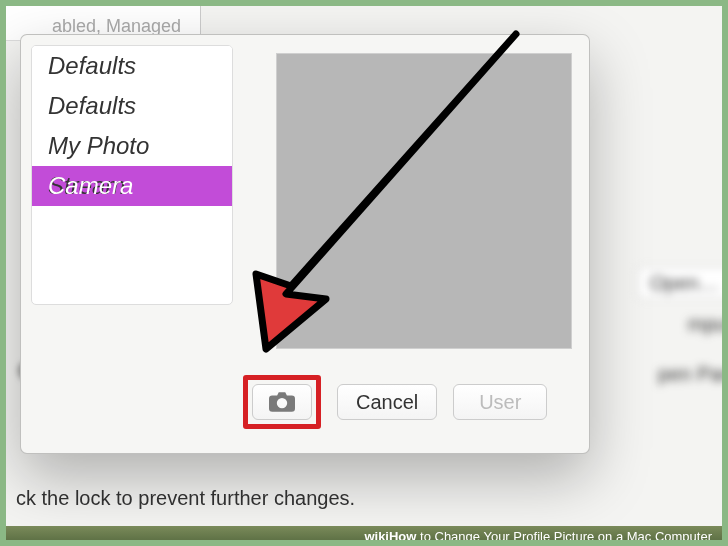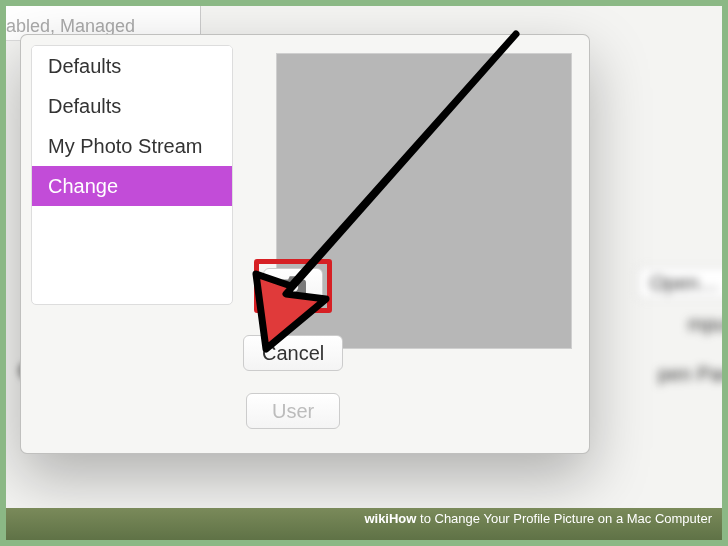--- a/index.html
+++ b/index.html
@@ -27,20 +27,21 @@
       border-right: 1px solid #ccc;
       width: 205px;
       height: 55px;
       padding-left: 10px;
       background: #fff;
       border-bottom: 1px solid #ddd;
     }
     .usercell .sub {
       color: #aaa;
       font-size: 18px;
+      margin-left: 46px;
     }
     .blurwrap {
       position: absolute;
       left: -50px;
       right: -50px;
       top: 225px;
       height: 200px;
       filter: blur(4px);
     }
     .openbtn {
@@ -77,21 +78,21 @@
       left: 10px;
       bottom: 30px;
       font-size: 20px;
       color: #333;
     }
     .caption {
       position: absolute;
       left: 0;
       right: 0;
       bottom: 0;
-      height: 32px;
+      height: 14px;
       background: linear-gradient(180deg, #7a8a5a 0, #5f7246 100%);
       color: #fff;
       font-size: 13px;
       text-align: right;
       padding-right: 10px;
       line-height: 22px;
     }
     .caption .bold { font-weight: 700; }
     .popover {
       position: absolute;
@@ -112,46 +113,46 @@
       height: 260px;
       background: #fff;
       border: 1px solid #ddd;
       border-radius: 5px;
       overflow: hidden;
     }
     .source-item {
       height: 40px;
       line-height: 40px;
       padding-left: 16px;
-      font-size: 20px;
+      font-size: 24px;
       color: #333;
       background: #fff;
       cursor: default;
+      font-style: italic;
     }
     .source-item.selected {
       background: #c24cd8;
       color: #fff;
     }
     .preview {
       position: absolute;
       left: 255px;
       top: 18px;
       width: 296px;
       height: 296px;
       background: #b7b7b7;
       border: 1px solid #cfcfcf;
     }
     .buttons {
       position: absolute;
       left: 222px;
       bottom: 24px;
       display: flex;
-      gap: 22px;
+      gap: 16px;
       align-items: center;
-      flex-direction: column;
     }
     .camera-highlight {
       border: 5px solid #d62024;
       padding: 4px;
       border-radius: 3px;
     }
     .btn {
       height: 36px;
       border: 1px solid #ccc;
       border-radius: 6px;
@@ -199,28 +200,29 @@
   </div>
 
   <div class="blurwrap">
     <div class="openbtn">Open…</div>
     <div class="txt1">mputer</div>
     <div class="txt2">pen Parenta</div>
   </div>
 
   <div class="gear">⚙</div>
 
+  <div class="locktext">ck the lock to prevent further changes.</div>
 </div>
 
 <div class="popover">
   <div class="sidebar">
     <div class="source-item">Defaults</div>
     <div class="source-item">Defaults</div>
     <div class="source-item">My Photo Stream</div>
-    <div class="source-item selected">Change</div>
+    <div class="source-item selected">Camera</div>
   </div>
 
   <div class="preview"></div>
 
   <div class="buttons">
     <span class="camera-highlight">
       <span class="btn camera">
         <svg class="camera-icon-svg" viewBox="0 0 24 18">
           <path fill="#7a7a7a" d="M9 0h6l1.5 3H21a3 3 0 0 1 3 3v9a3 3 0 0 1-3 3H3a3 3 0 0 1-3-3V6a3 3 0 0 1 3-3h4.5L9 0zm3 5.2A4.8 4.8 0 1 0 12 14.8 4.8 4.8 0 0 0 12 5.2z"></path>
         </svg>

